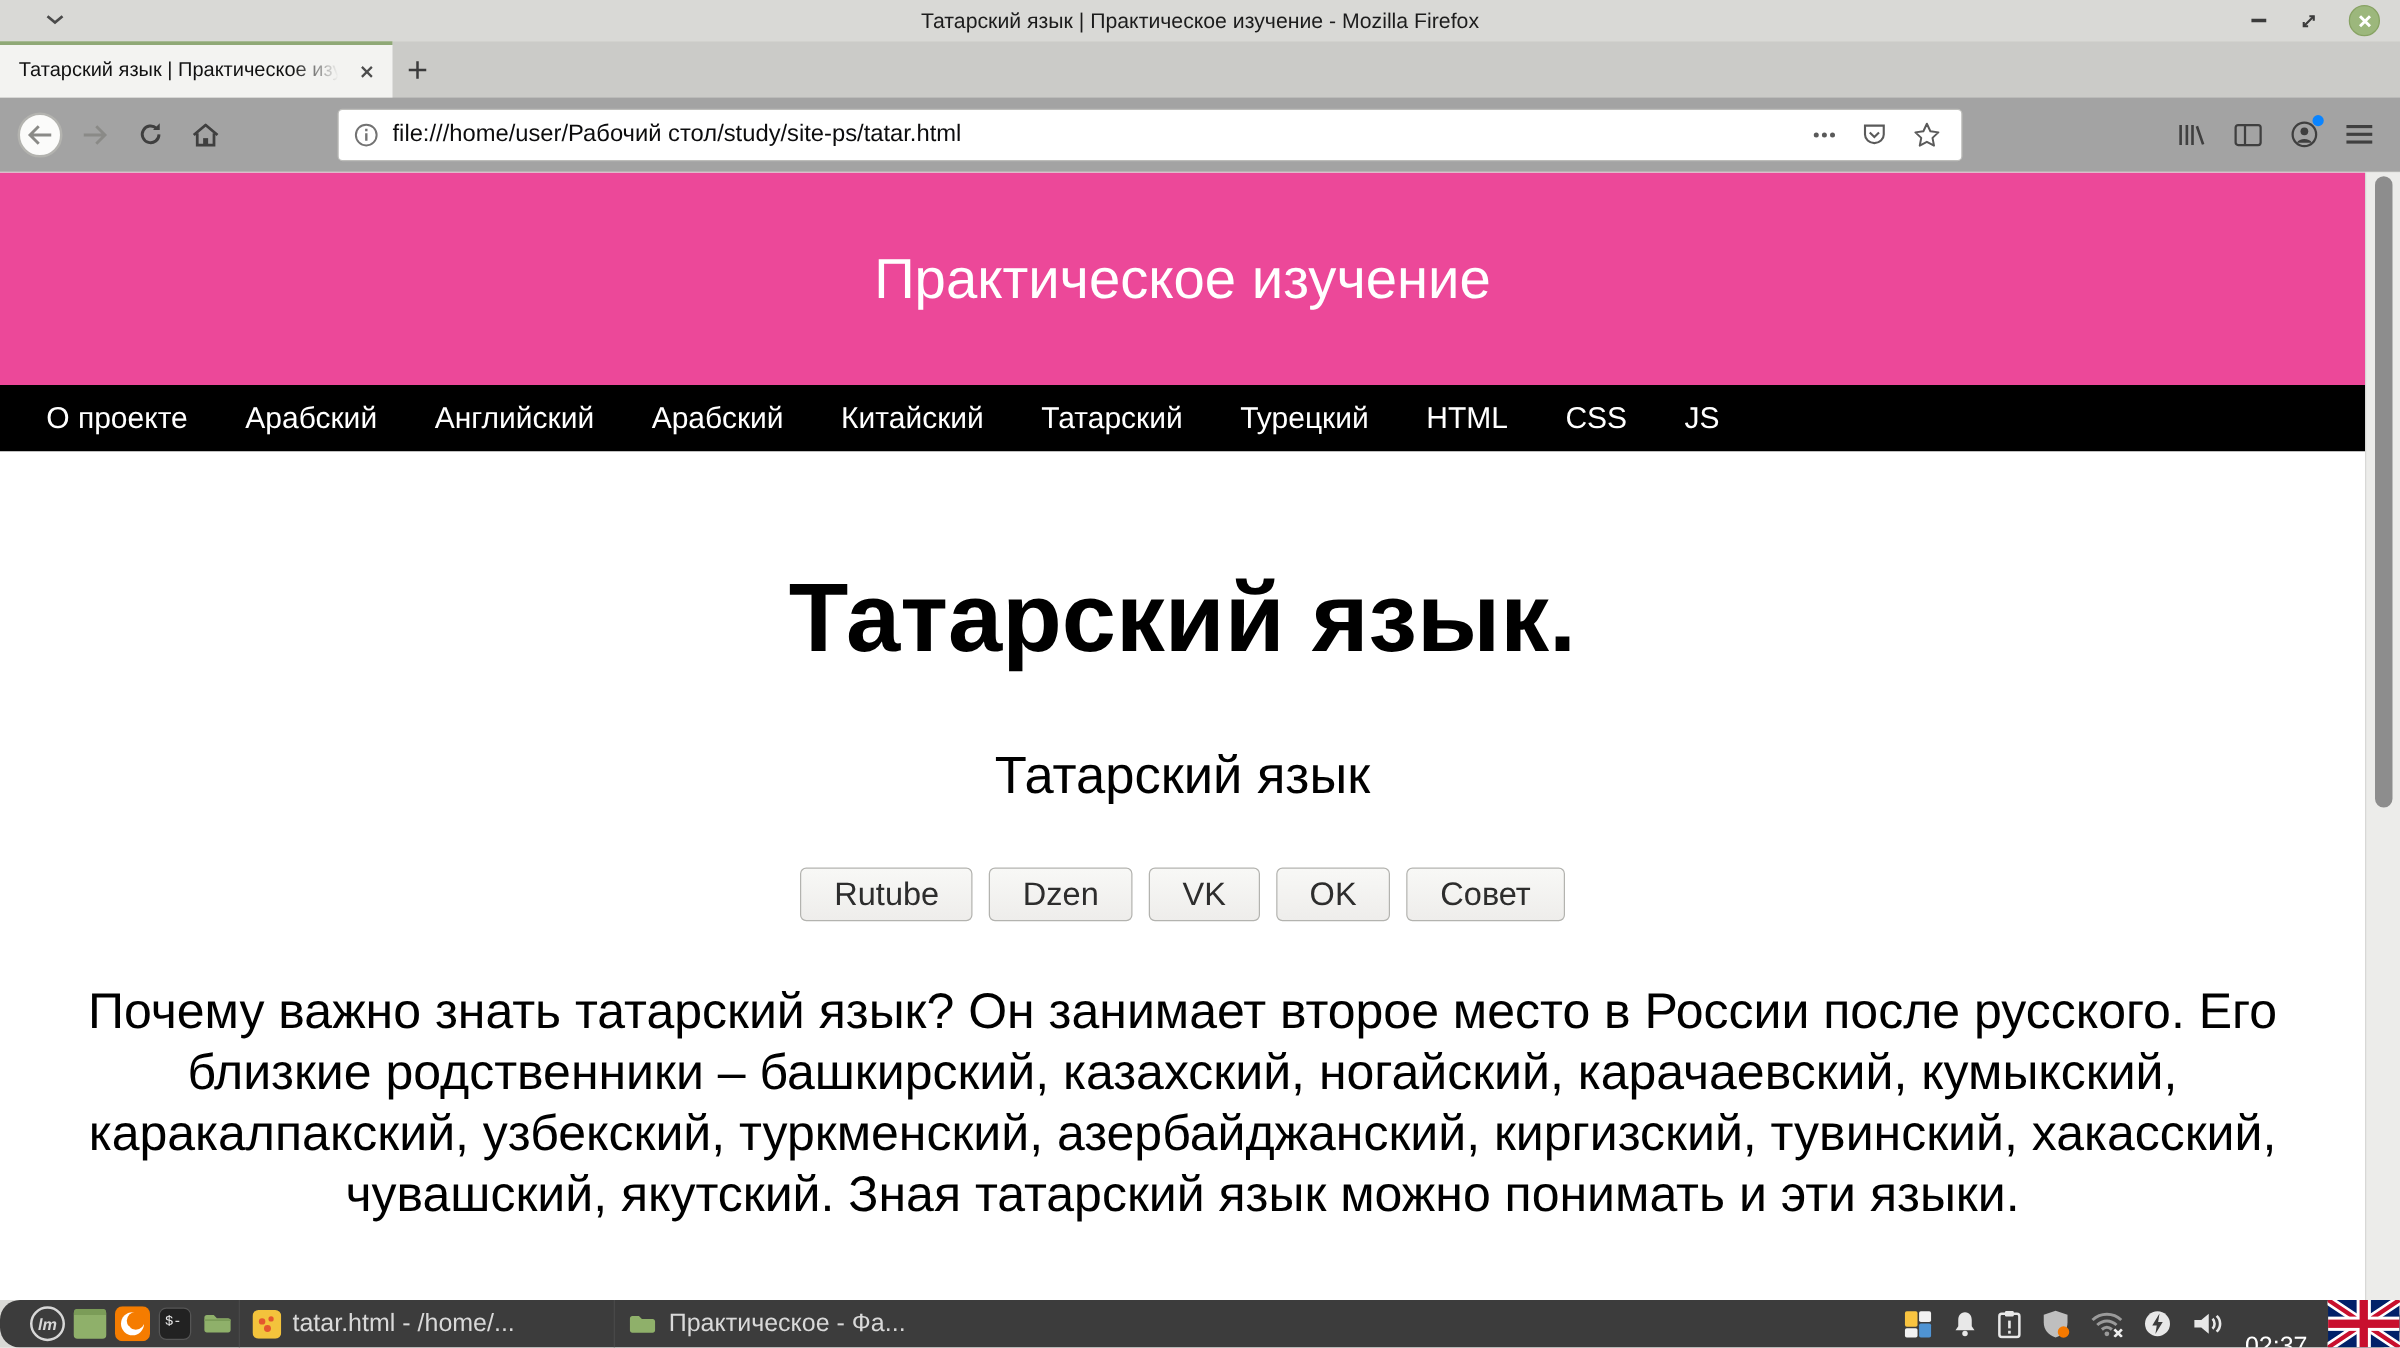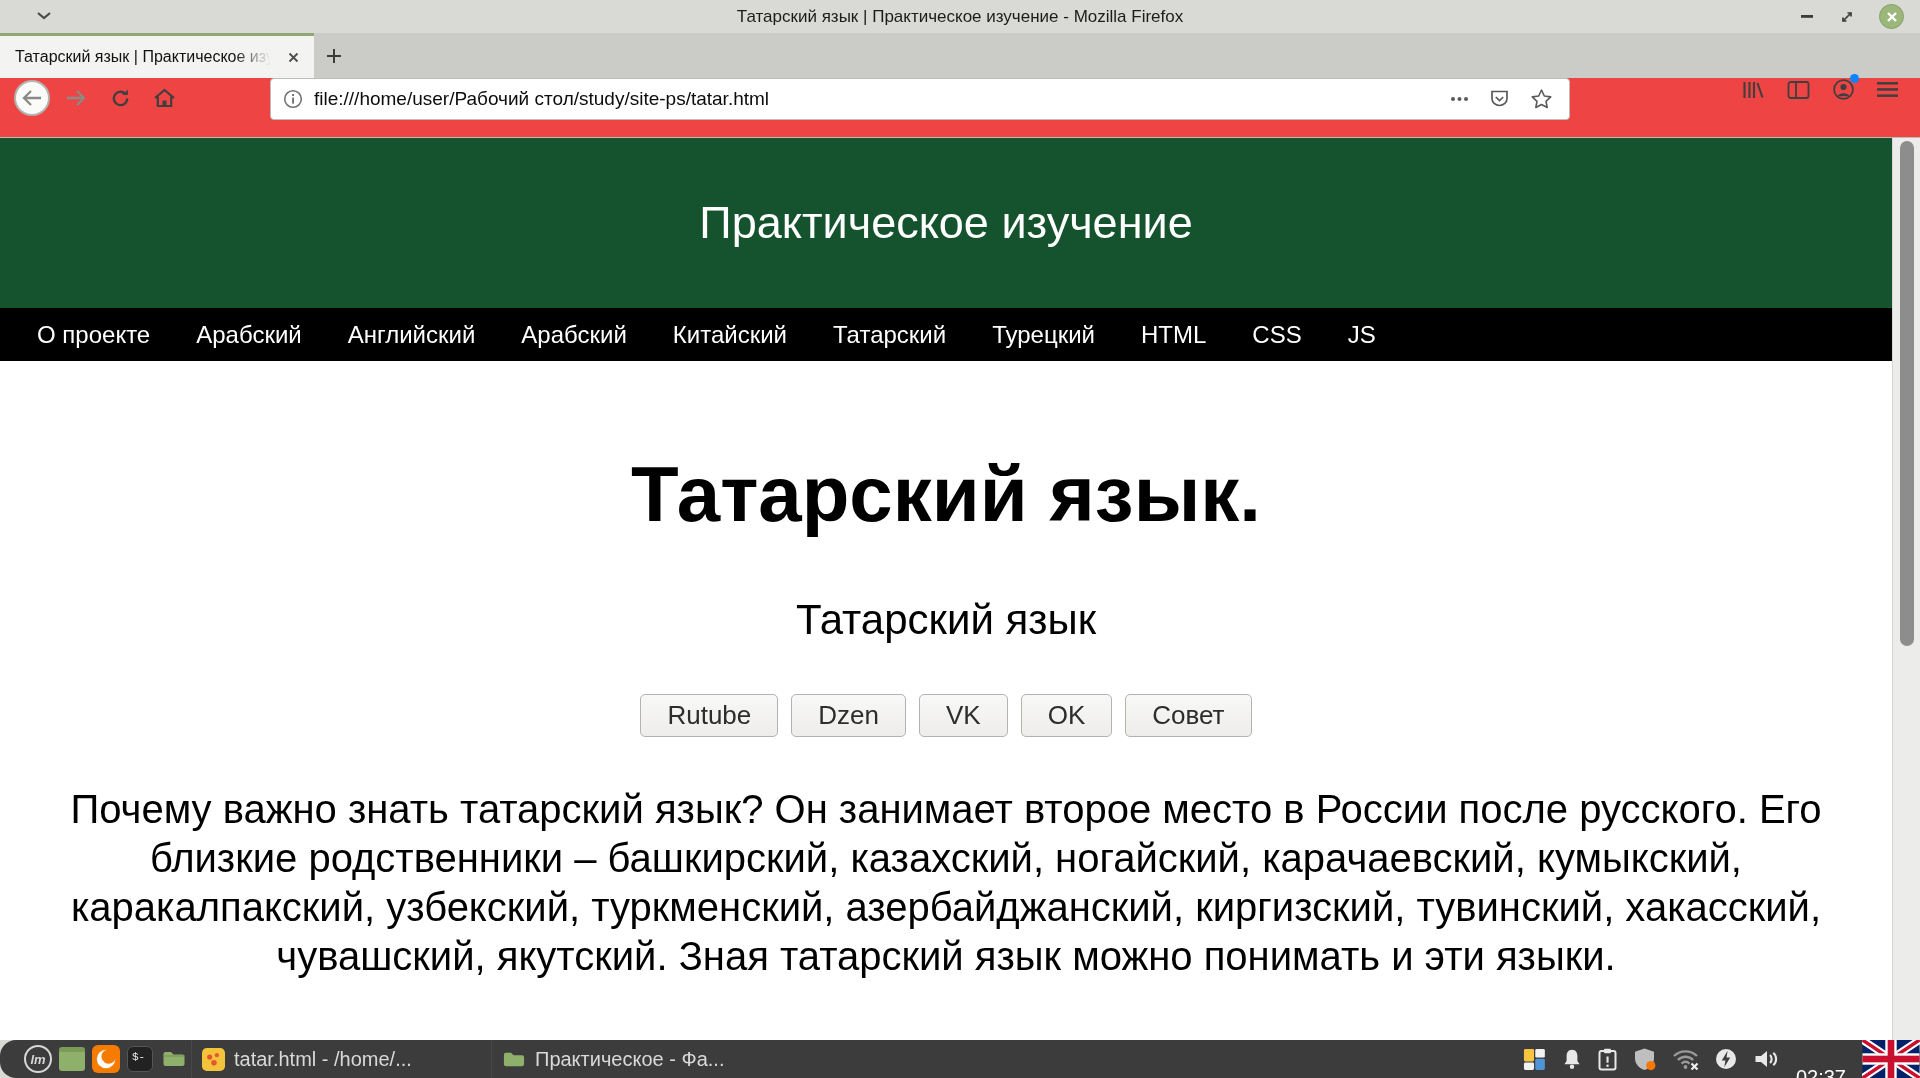--- a/index.html
+++ b/index.html
@@ -25,22 +25,22 @@
   .tab-title-wrap { flex:1; position:relative; overflow:hidden; height:22px; }
   .tab-title { font-size:16px; color:#111; white-space:nowrap; line-height:22px; }
   .tab-fade { position:absolute; right:0; top:0; width:46px; height:100%;
     background:linear-gradient(to right, rgba(243,243,241,0), #f3f3f1 80%); }
   .tab-close { width:26px; height:26px; display:flex; align-items:center;
     justify-content:center; border-radius:3px; }
   .newtab-btn { width:40px; height:45px; display:flex; align-items:center;
     justify-content:center; }
 
   
-  .toolbar { height:60px; background:#ef4444; border-bottom:1px solid #bcbcb9;
-    display:flex; align-items:flex-start; padding:0 12px; }
+  .toolbar { height:60px; background:#a3a3a3; border-bottom:1px solid #bcbcb9;
+    display:flex; align-items:center; padding:0 12px; }
   .tool-btn { width:40px; height:40px; display:flex; align-items:center;
     justify-content:center; margin-right:4px; }
   .back-circle { width:36px; height:36px; border:2px solid #b3b3af; border-radius:50%;
     display:flex; align-items:center; justify-content:center; background:#fbfbfa; }
   .urlbar { margin-left:82px; width:1300px; height:42px; background:#fff;
     border:1px solid #bdbdba; border-radius:4px; display:flex; align-items:center;
     padding:0 12px; }
   .url-text { flex:1; margin-left:11px; font-size:19px; color:#0c0c0d;
     white-space:nowrap; overflow:hidden; }
   .url-icons { display:flex; align-items:center; gap:20px; padding-right:4px; }
@@ -51,21 +51,21 @@
     border-radius:50%; background:#0a84ff; }
 
   
   .content { flex:1; display:flex; background:#fff; min-height:0; }
   .page { flex:1; overflow:hidden; }
   .scrollbar { width:28px; background:#ececea; border-left:1px solid #d8d8d6;
     position:relative; }
   .scroll-thumb { position:absolute; top:3px; left:7px; width:14px; height:505px;
     background:#8d8d8d; border-radius:8px; }
 
-  .banner { height:170px; background:#14532d; display:flex; align-items:center;
+  .banner { height:170px; background:#ec4899; display:flex; align-items:center;
     justify-content:center; }
   .banner-title { color:#fff; font-size:45px; font-weight:400; }
   .site-nav { height:53px; background:#000; display:flex; align-items:center;
     gap:46px; padding-left:37px; }
   .site-nav a { color:#fff; font-size:24px; text-decoration:none; white-space:nowrap; }
 
   .page-h1 { margin-top:88px; text-align:center; font-size:78px; font-weight:700;
     color:#000; }
   .page-sub { margin-top:56px; text-align:center; font-size:42px; color:#000; }
   .social-row { margin-top:50px; display:flex; justify-content:center; gap:13px; }

